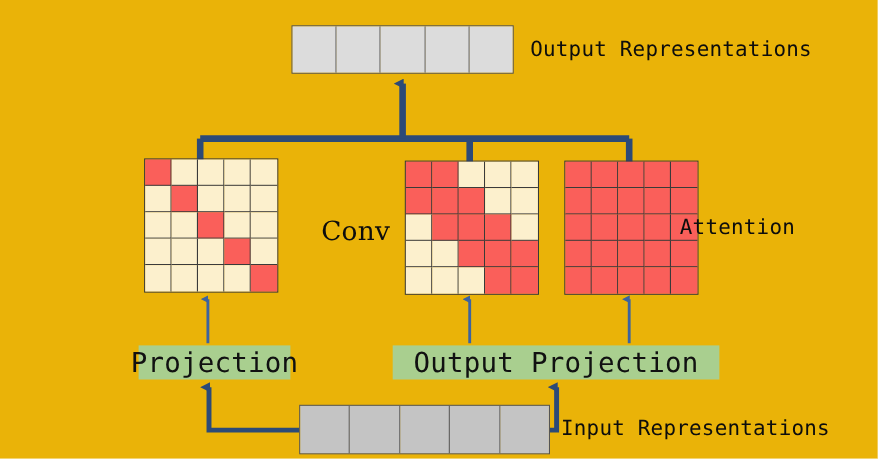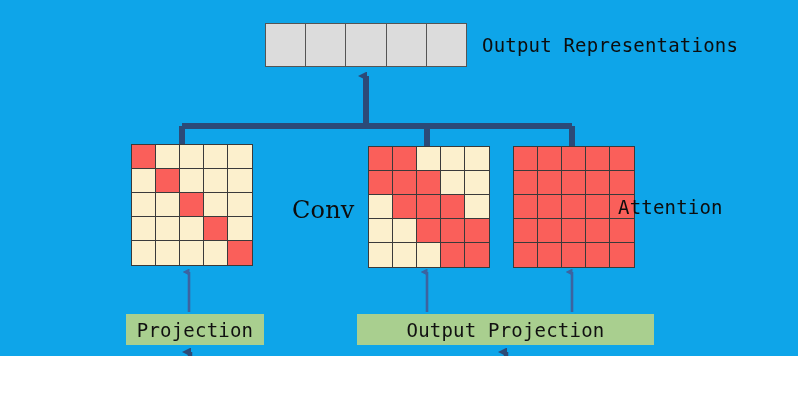--- a/index.html
+++ b/index.html
@@ -3,22 +3,22 @@
 <meta charset="utf-8">
 <style>
   html, body {
     margin: 0;
     padding: 0;
     background: #ffffff;
   }
   #canvas {
     position: relative;
     width: 798px;
-    height: 356px;
-    background: #0ea5e9;
+    height: 417px;
+    background: #eab308;
     overflow: hidden;
     font-family: "DejaVu Sans Mono", "Liberation Mono", monospace;
   }
 
   
   .token-row {
     position: absolute;
     display: flex;
     border: 1.6px solid #555555;
     box-sizing: border-box;
@@ -59,21 +59,21 @@
   #matrix-conv      { left: 368px; top: 146px; width: 122px; height: 122px; }
   #matrix-attention { left: 513px; top: 146px; width: 122px; height: 122px; }
 
   
   .proj-box {
     position: absolute;
     background: #a9cf8f;
     display: flex;
     align-items: center;
     justify-content: center;
-    font-size: 19px;
+    font-size: 25px;
     color: #111111;
     letter-spacing: 0.2px;
     white-space: nowrap;
   }
   #projection-box        { left: 126px; top: 314px; width: 138px; height: 31px; }
   #shared-projection-box { left: 357px; top: 314px; width: 297px; height: 31px; }
 
   
   .label {
     position: absolute;
@@ -245,14 +245,15 @@
     <span>Output Projection</span>
   </div>
 
   <div id="input-row" class="token-row">
     <div class="token-cell"></div>
     <div class="token-cell"></div>
     <div class="token-cell"></div>
     <div class="token-cell"></div>
     <div class="token-cell"></div>
   </div>
+  <div id="label-input" class="label">Input Representations</div>
 
 </div>
 
 </body></html>

